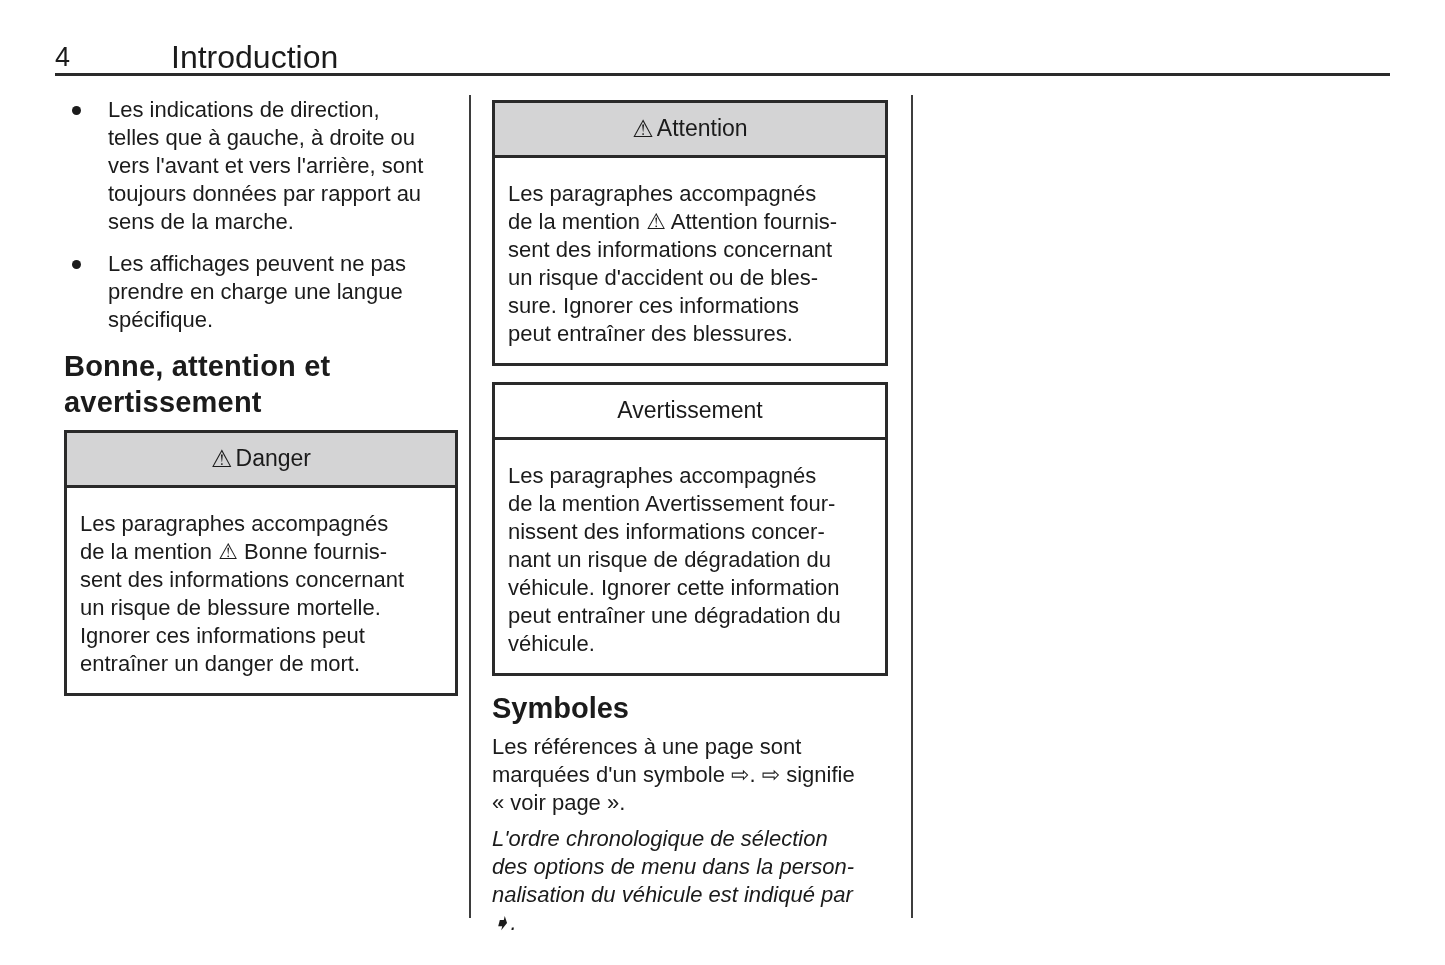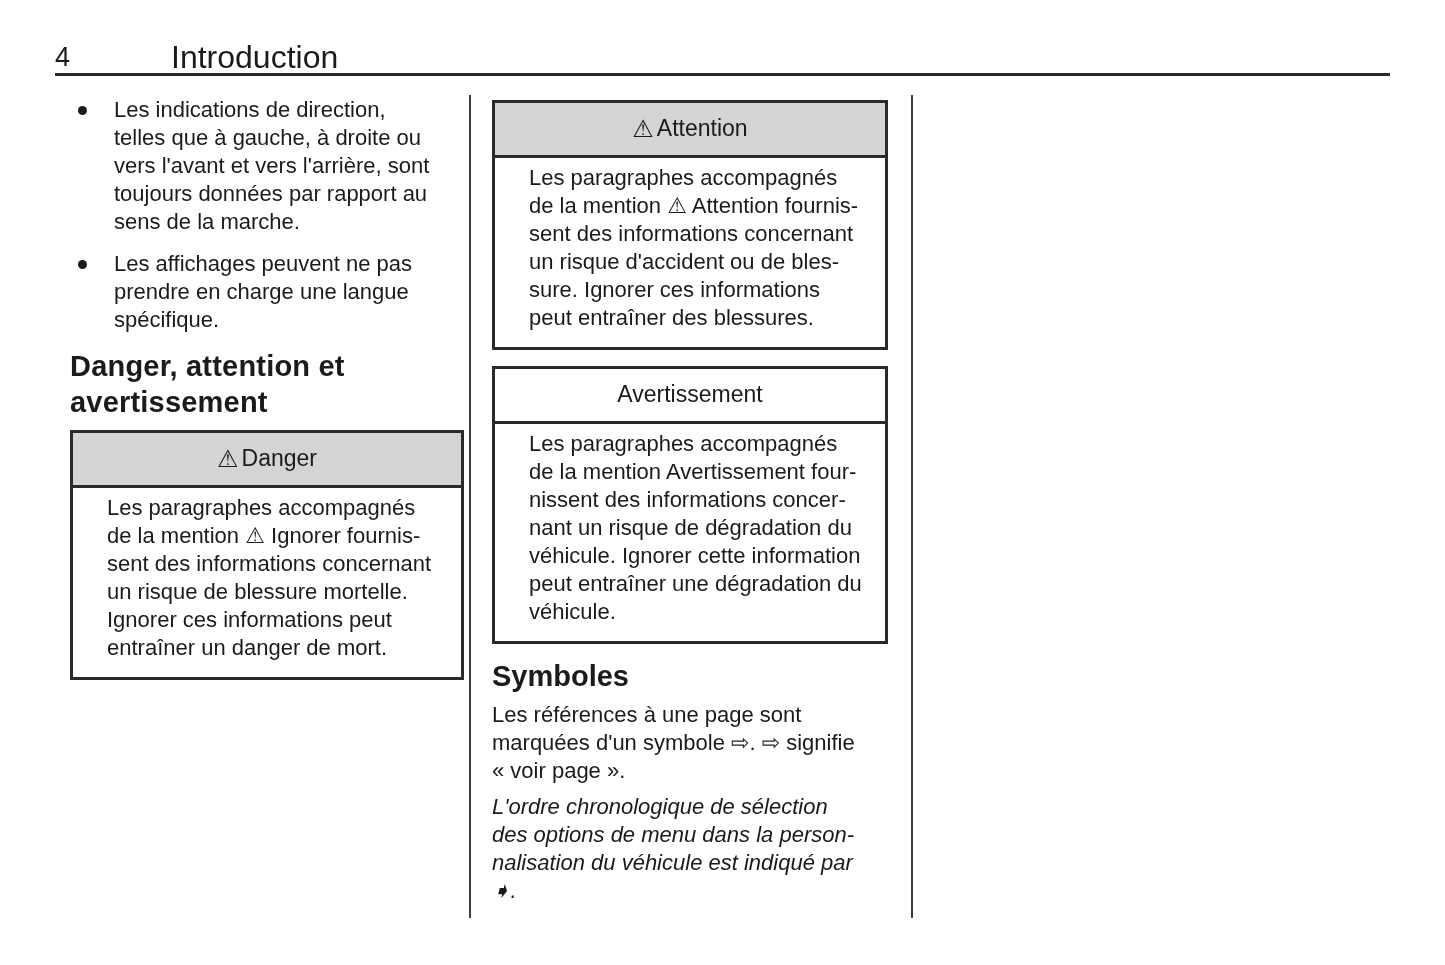--- a/index.html
+++ b/index.html
@@ -21,21 +21,21 @@
   .page-title {
     position: absolute; left: 171px; top: 42px;
     font-size: 32px; line-height: 30px;
   }
   .header-rule {
     position: absolute; left: 55px; top: 73px;
     width: 1335px; height: 3px; background: #2a2a2a;
   }
   
   .col { position: absolute; font-size: 22px; line-height: 28px; }
-  .col-left   { left: 70px;  top: 96px;  width: 394px; }
+  .col-left   { left: 64px;  top: 96px;  width: 394px; }
   .col-middle { left: 492px; top: 100px; width: 396px; }
   .col-right  { left: 935px; top: 98px;  width: 400px; }
   .divider {
     position: absolute; top: 95px; width: 2px; height: 823px;
     background: #3d3d3d;
   }
   .divider-1 { left: 469px; }
   .divider-2 { left: 911px; }
   
   .ml { white-space: pre-line; }
@@ -62,21 +62,21 @@
   }
   .box-header {
     display: flex; align-items: center; justify-content: center;
     padding: 12px 0 13px 0;
     border-bottom: 3px solid #2a2a2a;
     font-size: 23px; line-height: 27px;
   }
   .box-header.gray { background: #d4d4d5; }
   .box-header.white { background: #ffffff; }
   .tri-icon { font-size: 24px; margin-right: 3px; line-height: 26px; }
-  .box-body { padding: 6px 12px 15px 13px; margin-left: 21px; }
+  .box-body { padding: 22px 12px 15px 13px; }
   .danger-box { margin-top: 10px; }
   .warning-box { margin-top: 16px; }
   
   .para { margin-bottom: 8px; }
   .sym-p1 { margin-top: 7px; }
   .sym-p2 { margin-top: 8px; font-style: italic; }
 </style>
 </head>
 <body>
 
@@ -101,30 +101,30 @@
 sens de la marche.</span></div>
       </div>
       <div class="bullet-item">
         <span class="bullet-dot"></span>
         <div class="bullet-text ml"><span>Les affichages peuvent ne pas
 prendre en charge une langue
 spécifique.</span></div>
       </div>
     </div>
 
-    <h2 class="section-heading ml">Danger, attention et
+    <h2 class="section-heading ml">Bonne, attention et
 avertissement</h2>
 
     <div class="warn-box danger-box">
       <div class="box-header gray">
         <span class="tri-icon">⚠</span>
         <span class="box-title">Danger</span>
       </div>
       <div class="box-body ml"><span>Les paragraphes accompagnés
-de la mention </span><span class="b">⚠ Ignorer</span><span> fournis-
+de la mention </span><span class="b">⚠ Bonne</span><span> fournis-
 sent des informations concernant
 un risque de blessure mortelle.
 Ignorer ces informations peut
 entraîner un danger de mort.</span></div>
     </div>
 
   </div>
 
   <div class="col col-middle">
 

